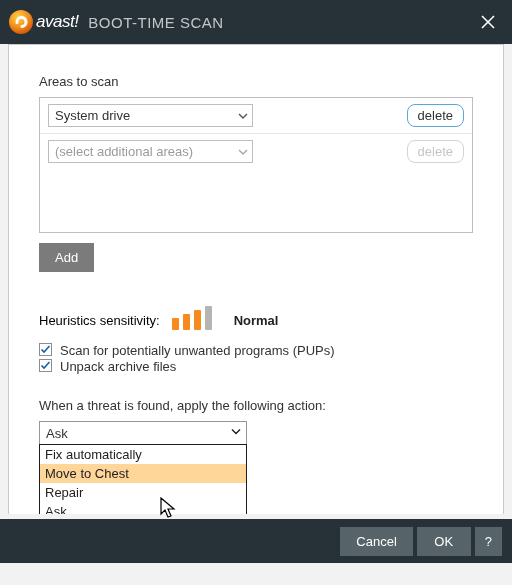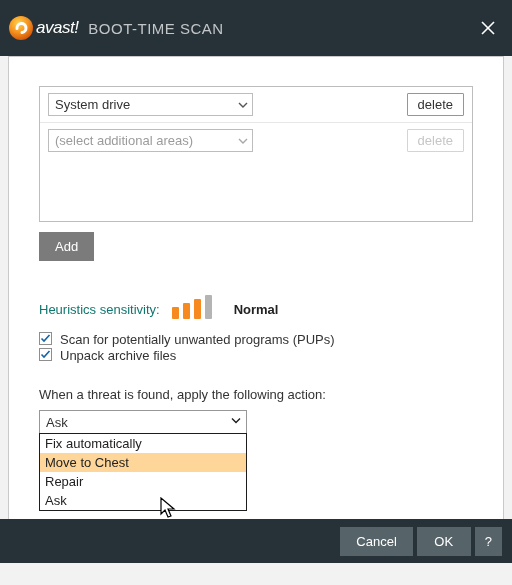--- a/index.html
+++ b/index.html
@@ -10,21 +10,21 @@
     font-size: 13px;
     background: #f2f2f2;
     color: #333;
     overflow: hidden;
     position: relative;
   }
 
   
   .titlebar {
     background: #263238;
-    height: 56px;
+    height: 44px;
     display: flex;
     align-items: center;
     padding: 0 10px 0 8px;
     color: #d8d8d8;
   }
   .titlebar .logo {
     display: flex; align-items: center;
     gap: 4px;
     color: #fff;
   }
@@ -99,21 +99,21 @@
   .area-select.placeholder { color: #9b9b9b; }
   .area-select .chev {
     position: absolute; right: 3px; top: 50%; transform: translateY(-50%);
     display:flex;
   }
   .btn-delete {
     margin-left: auto;
     border: 1px solid #5aa8d6;
     color: #333;
     background: #fff;
-    border-radius: 1px;
+    border-radius: 8px;
     padding: 3px 10px;
     font-size: 13px;
     cursor: pointer;
   }
   .btn-delete.disabled {
     border-color: #d4d4d4;
     color: #c6c6c6;
     cursor: default;
   }
 
@@ -127,21 +127,21 @@
     text-align: center;
   }
 
   
   .heur-row {
     display: flex;
     align-items: flex-end;
     gap: 10px;
     margin-top: 34px;
   }
-  .heur-row .lbl { font-size: 13px; color:#0f766e; padding-bottom:2px;}
+  .heur-row .lbl { font-size: 13px; color:#000000; padding-bottom:2px;}
   .bars { display: flex; align-items: flex-end; gap: 4px; margin-left: 2px;}
   .bars .bar {
     width: 7px;
     background: #f68a1e;
     border-radius: 1px;
   }
   .bars .b1 { height: 12px; }
   .bars .b2 { height: 16px; }
   .bars .b3 { height: 20px; }
   .bars .b4 { height: 24px; background: #b4b4b4; }
@@ -262,20 +262,21 @@
     <svg width="18" height="18" viewBox="0 0 18 18">
       <line x1="3" y1="3" x2="15" y2="15" stroke-width="1.6"></line>
       <line x1="15" y1="3" x2="3" y2="15" stroke-width="1.6"></line>
     </svg>
   </div>
 </div>
 
 <div class="panel-outer">
   <div class="panel">
 
+    <div class="section-label">Areas to scan</div>
 
     <div class="areas-box">
       <div class="area-row">
         <div class="area-select">
           <span>System drive</span>
           <span class="chev">
             <svg width="12" height="12" viewBox="0 0 12 12">
                 <path d="M2 4 L6 8 L10 4" fill="none" stroke="#555" stroke-width="1.4"></path>
               </svg>
           </span>

